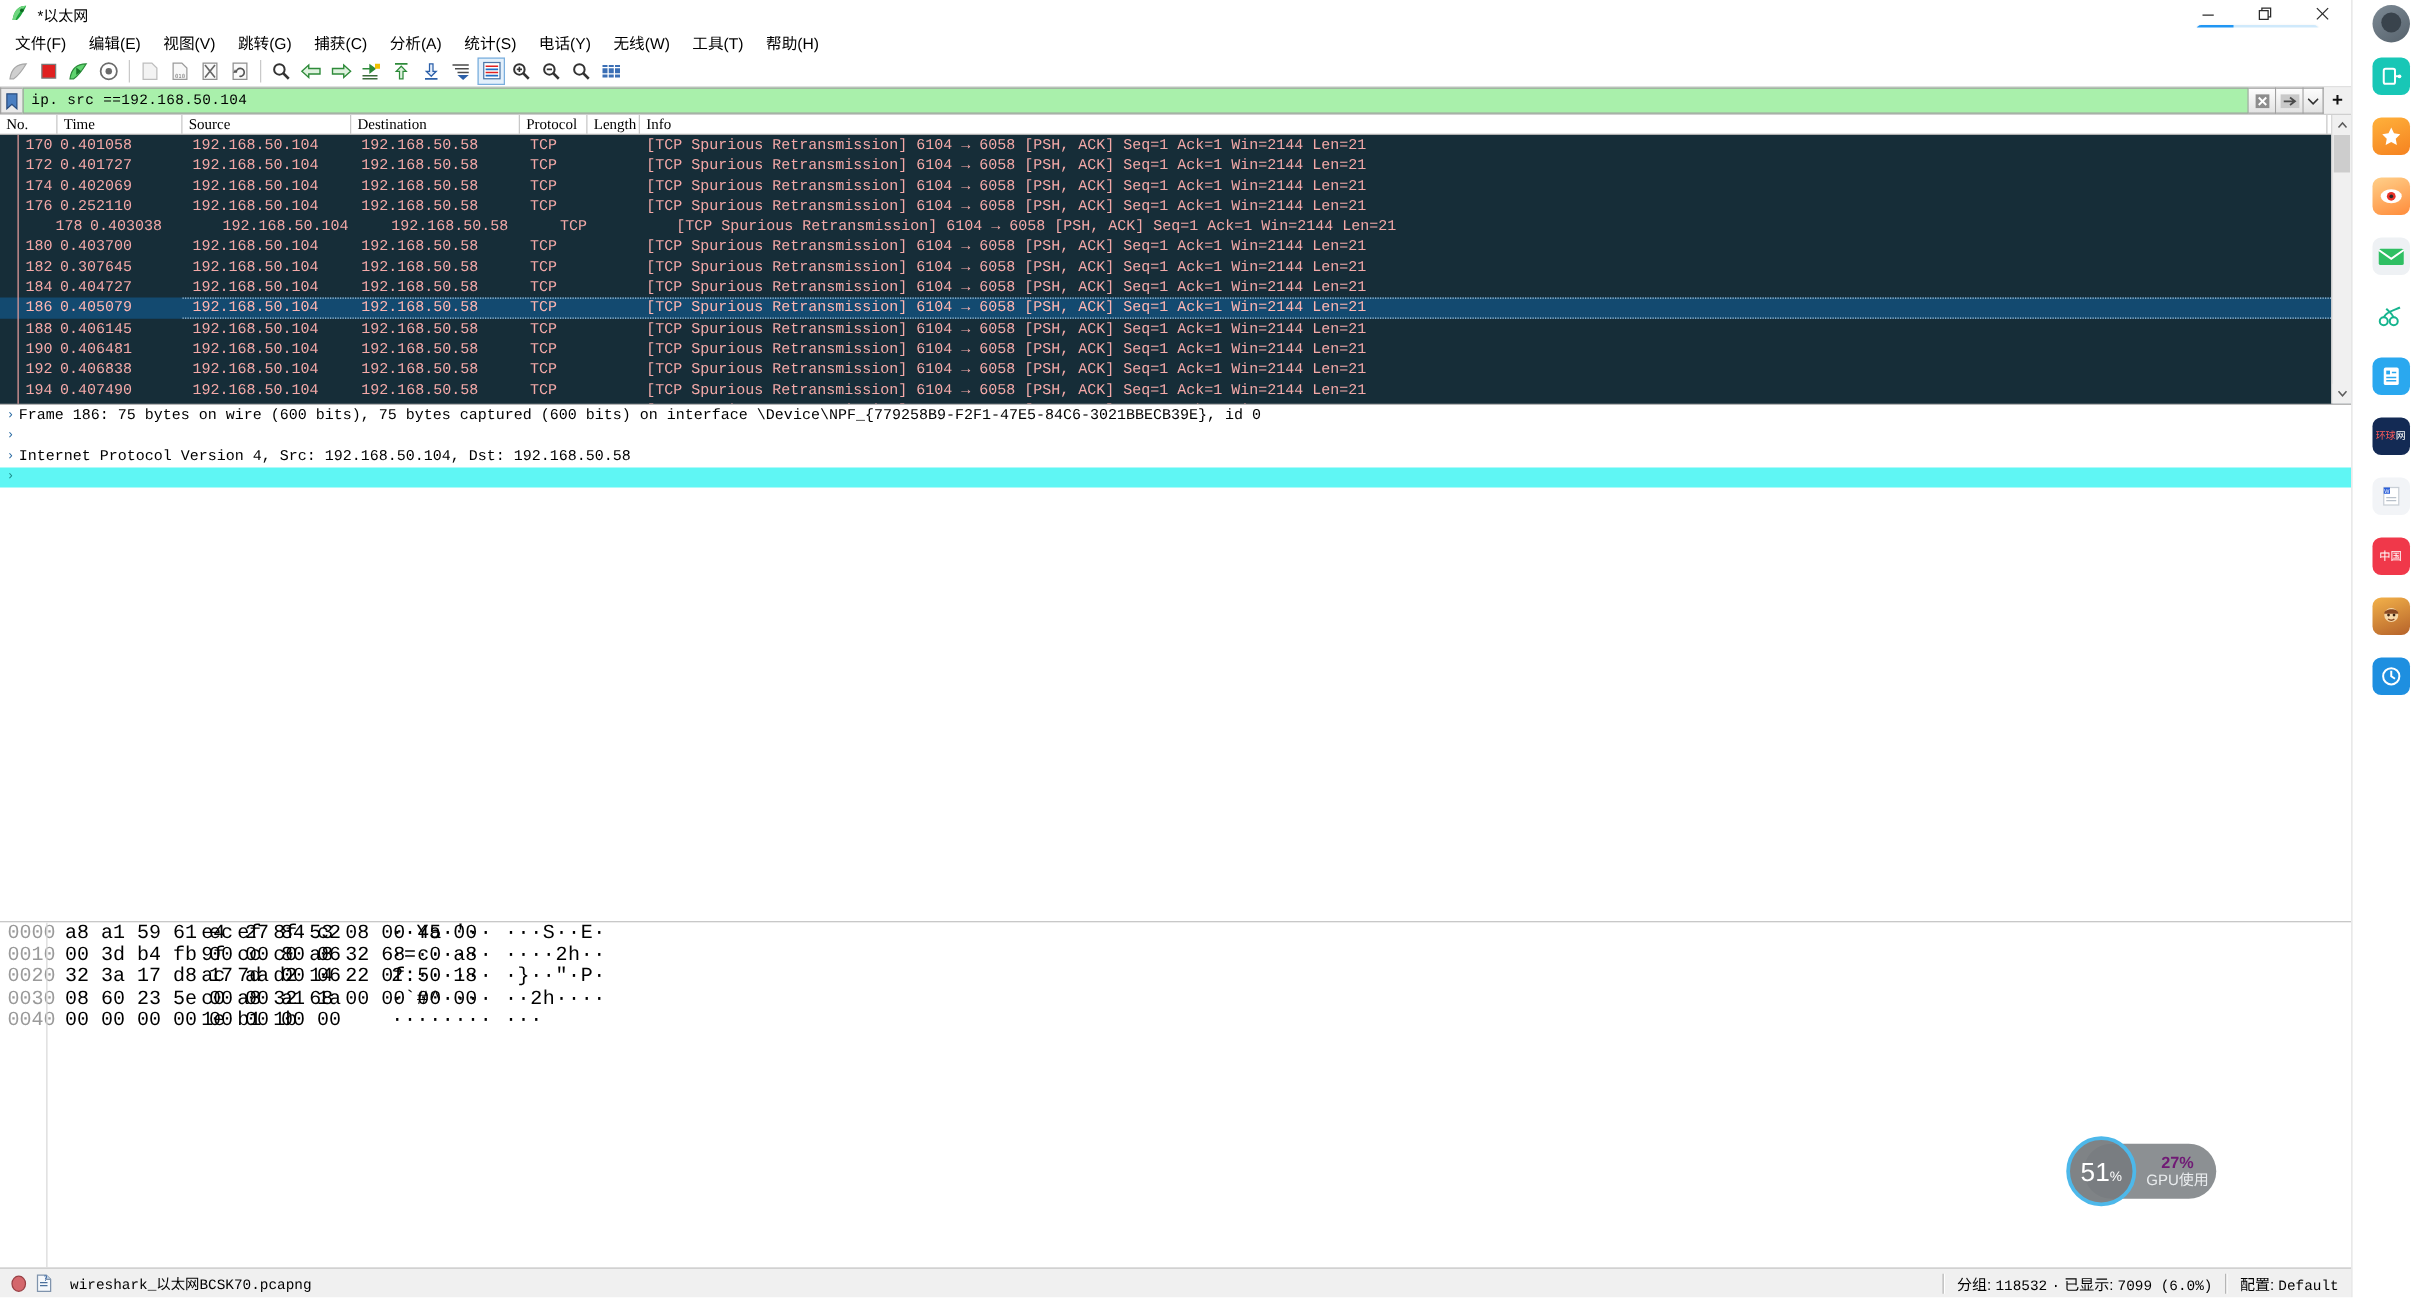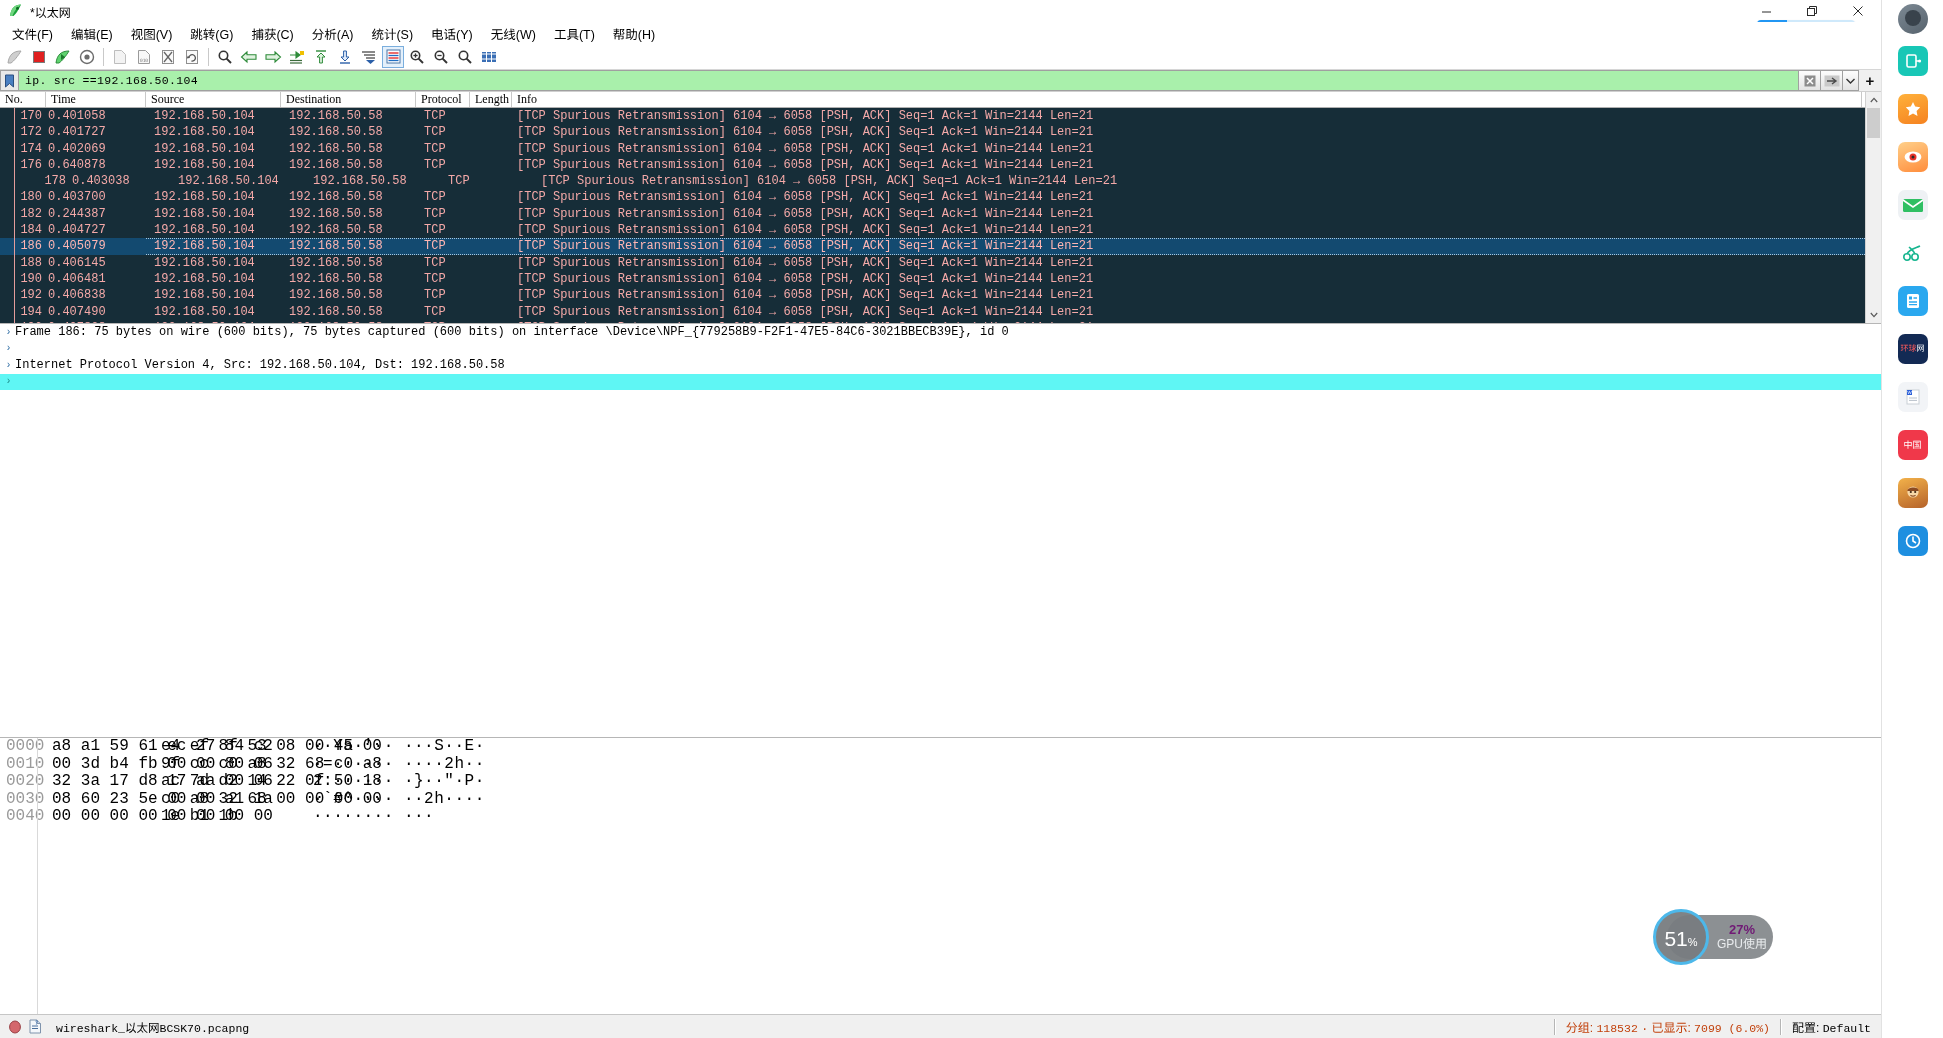--- a/index.html
+++ b/index.html
@@ -186,21 +186,21 @@
     background: #f0f0f0; border-top: 1px solid #c6c6c6;
     display: flex; align-items: center;
   }
   .sb-ico { margin-left: 8px; display: flex; align-items: center; }
   .sb-file {
     margin-left: 14px; font-family: "Liberation Mono", monospace; font-size: 11.5px; color: #000;
   }
   .sb-spacer { flex: 1 1 auto; }
   .sb-sep { width: 2px; height: 16px; border-left: 1px solid #b5b5b5; border-right: 1px solid #ffffff; margin: 0 10px; }
   .sb-packets {
-    font-family: "Liberation Sans", sans-serif; font-size: 12px; color: #c2410c;
+    font-family: "Liberation Sans", sans-serif; font-size: 12px; color: #000000;
   }
   .sb-packets .mono { font-family: "Liberation Mono", monospace; font-size: 11.5px; }
   .sb-profile { font-size: 12px; color: #000; padding-right: 10px; }
   .sb-profile .mono { font-family: "Liberation Mono", monospace; font-size: 11.5px; }
 
   
   .upload-pill {
     position: absolute; right: 88px; top: 20px;
     height: 24px; display: flex; align-items: center;
     border-radius: 4px; overflow: hidden;
@@ -528,21 +528,21 @@
           <div class="c c-no" style="width: 46px;">174</div>
           <div class="c c-time" style="width: 100px;">0.402069</div>
           <div class="c c-src" style="width: 135px;">192.168.50.104</div>
           <div class="c c-dst" style="width: 135px;">192.168.50.58</div>
           <div class="c c-proto" style="width: 54px;">TCP</div>
           <div class="c c-len" style="width: 42px;">75</div>
           <div class="c c-info" style="width: auto; flex: 1 1 auto;">[TCP Spurious Retransmission] 6104 → 6058 [PSH, ACK] Seq=1 Ack=1 Win=2144 Len=21</div>
         </div>
         <div class="pkt-row">
           <div class="c c-no" style="width: 46px;">176</div>
-          <div class="c c-time" style="width: 100px;">0.640878</div>
+          <div class="c c-time" style="width: 100px;">0.252110</div>
           <div class="c c-src" style="width: 135px;">192.168.50.104</div>
           <div class="c c-dst" style="width: 135px;">192.168.50.58</div>
           <div class="c c-proto" style="width: 54px;">TCP</div>
           <div class="c c-len" style="width: 42px;">75</div>
           <div class="c c-info" style="width: auto; flex: 1 1 auto;">[TCP Spurious Retransmission] 6104 → 6058 [PSH, ACK] Seq=1 Ack=1 Win=2144 Len=21</div>
         </div>
         <div class="pkt-row">
           <div class="c c-no" style="width: 46px; margin-left: 24px;">178</div>
           <div class="c c-time" style="width: 100px;">0.403038</div>
           <div class="c c-src" style="width: 135px;">192.168.50.104</div>
@@ -555,21 +555,21 @@
           <div class="c c-no" style="width: 46px;">180</div>
           <div class="c c-time" style="width: 100px;">0.403700</div>
           <div class="c c-src" style="width: 135px;">192.168.50.104</div>
           <div class="c c-dst" style="width: 135px;">192.168.50.58</div>
           <div class="c c-proto" style="width: 54px;">TCP</div>
           <div class="c c-len" style="width: 42px;">75</div>
           <div class="c c-info" style="width: auto; flex: 1 1 auto;">[TCP Spurious Retransmission] 6104 → 6058 [PSH, ACK] Seq=1 Ack=1 Win=2144 Len=21</div>
         </div>
         <div class="pkt-row">
           <div class="c c-no" style="width: 46px;">182</div>
-          <div class="c c-time" style="width: 100px;">0.244387</div>
+          <div class="c c-time" style="width: 100px;">0.307645</div>
           <div class="c c-src" style="width: 135px;">192.168.50.104</div>
           <div class="c c-dst" style="width: 135px;">192.168.50.58</div>
           <div class="c c-proto" style="width: 54px;">TCP</div>
           <div class="c c-len" style="width: 42px;">75</div>
           <div class="c c-info" style="width: auto; flex: 1 1 auto;">[TCP Spurious Retransmission] 6104 → 6058 [PSH, ACK] Seq=1 Ack=1 Win=2144 Len=21</div>
         </div>
         <div class="pkt-row">
           <div class="c c-no" style="width: 46px;">184</div>
           <div class="c c-time" style="width: 100px;">0.404727</div>
           <div class="c c-src" style="width: 135px;">192.168.50.104</div>

